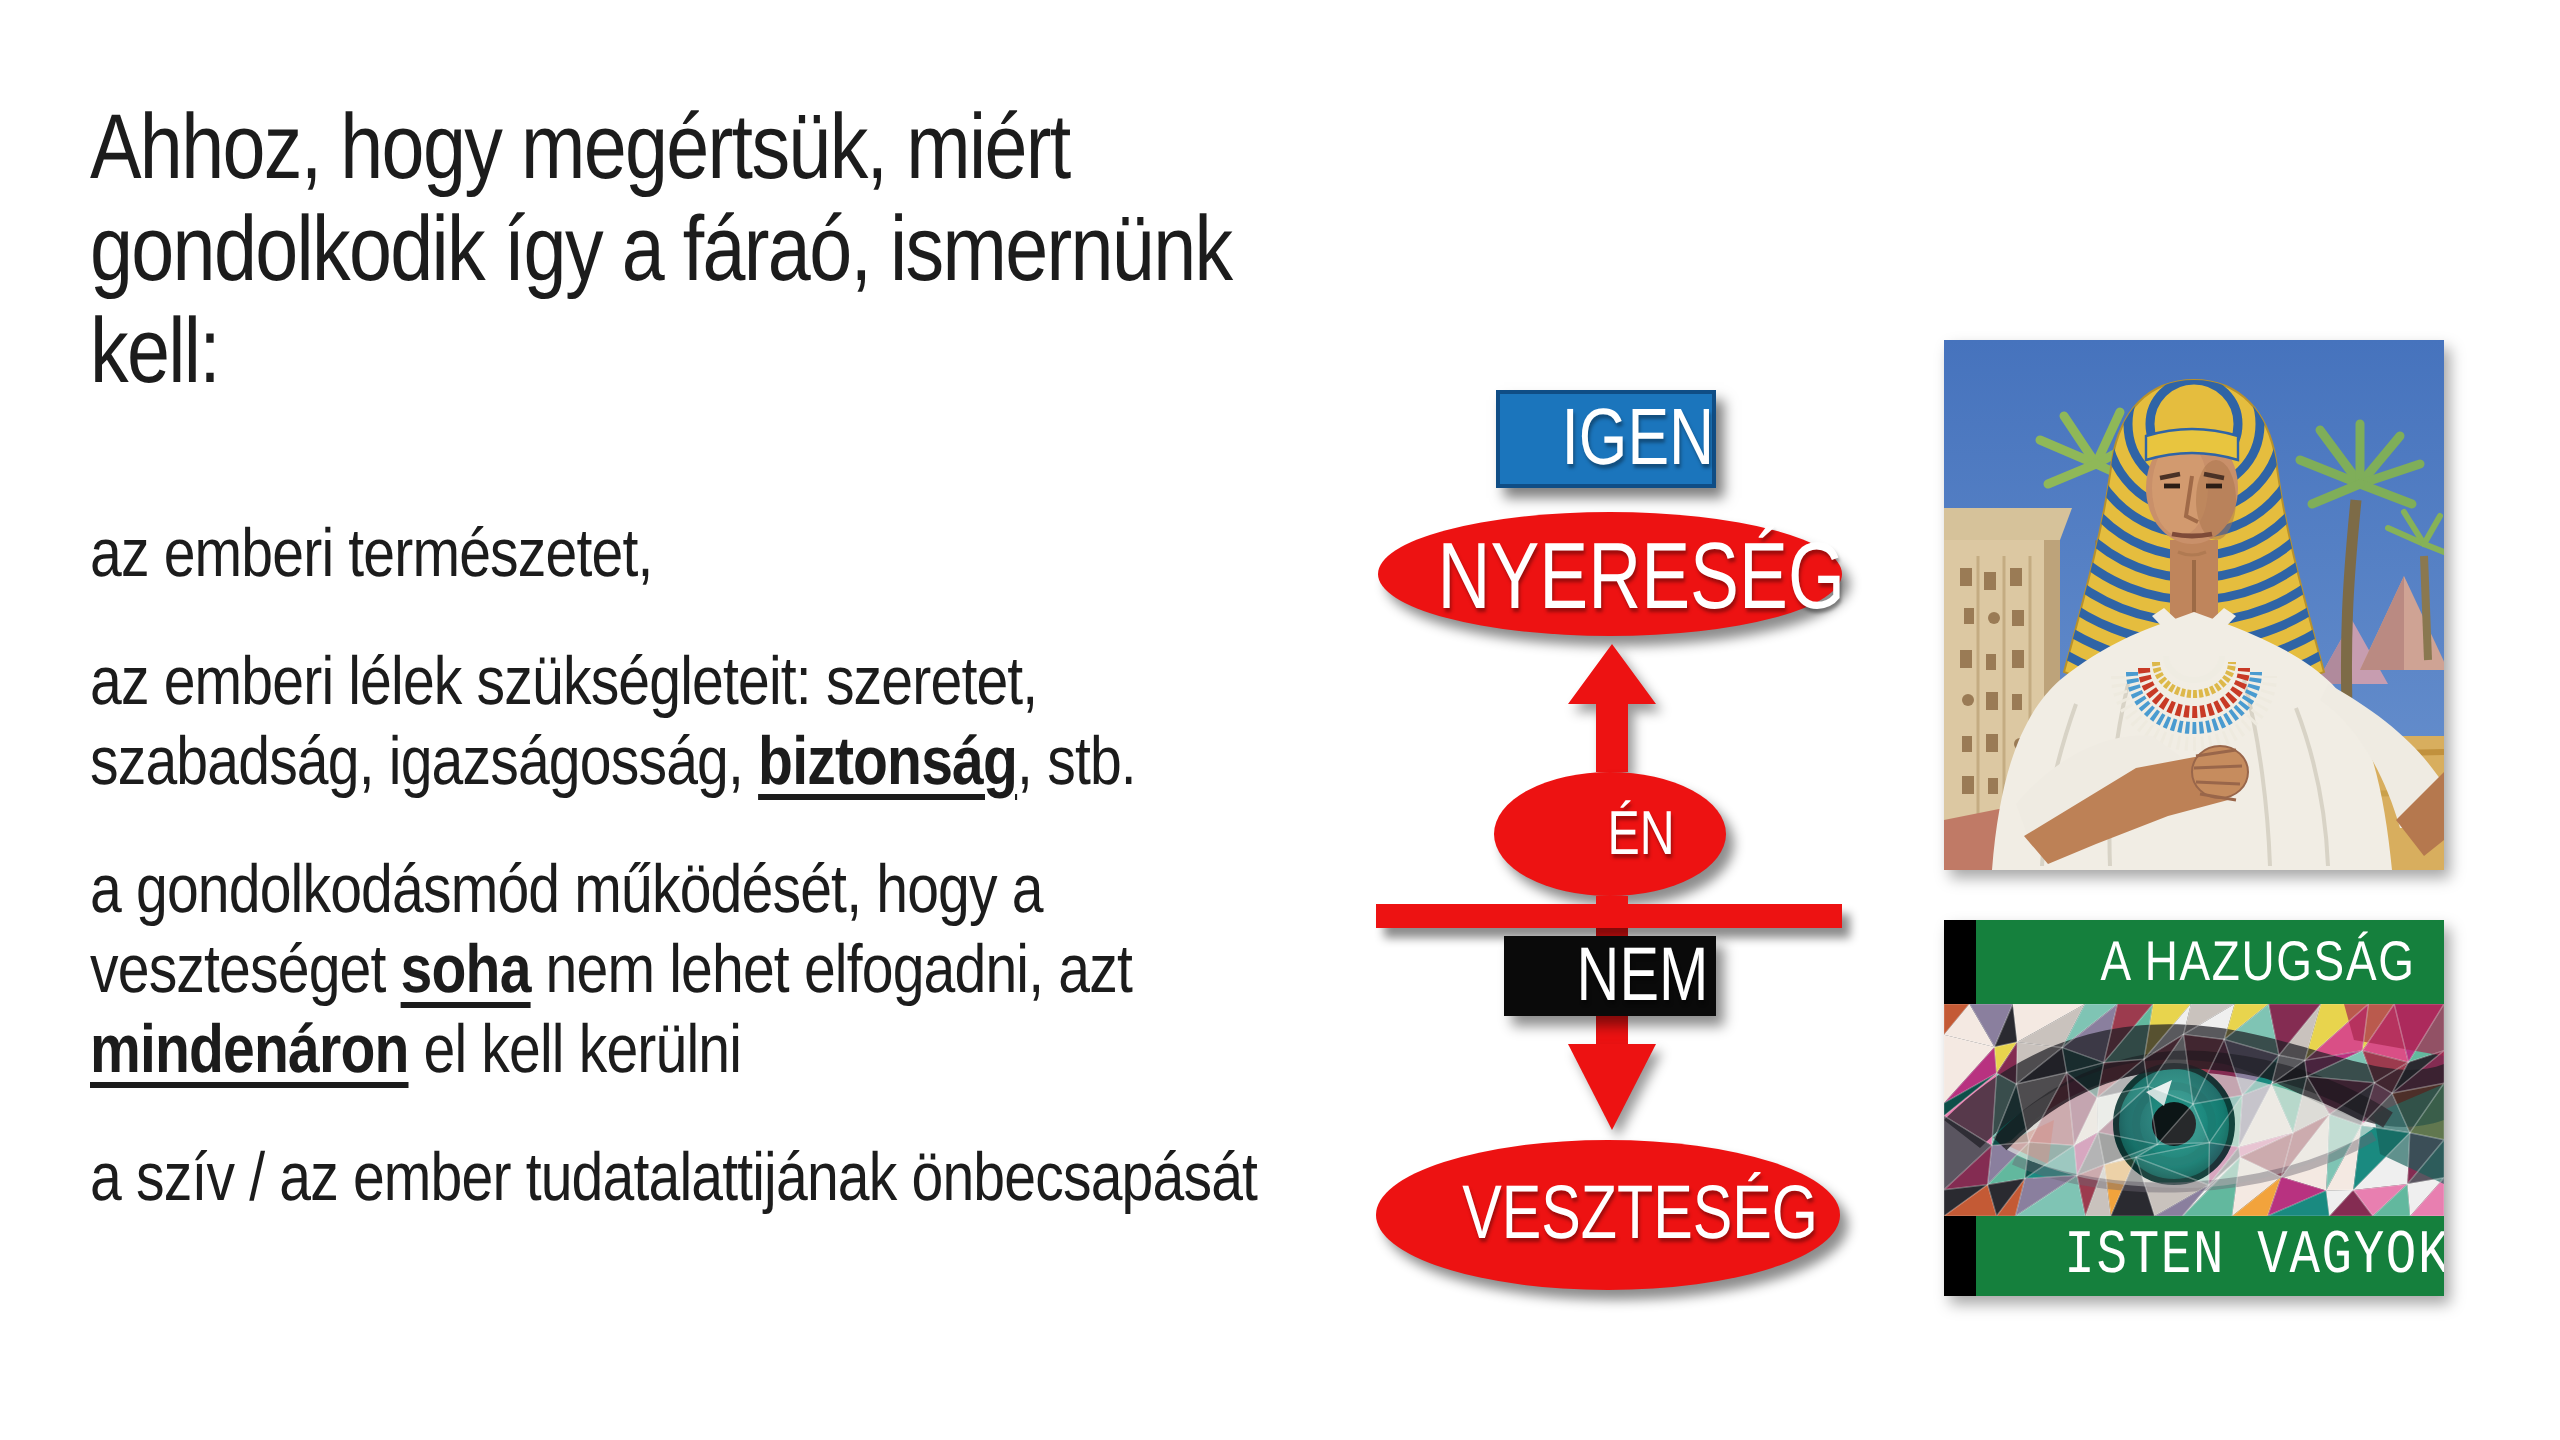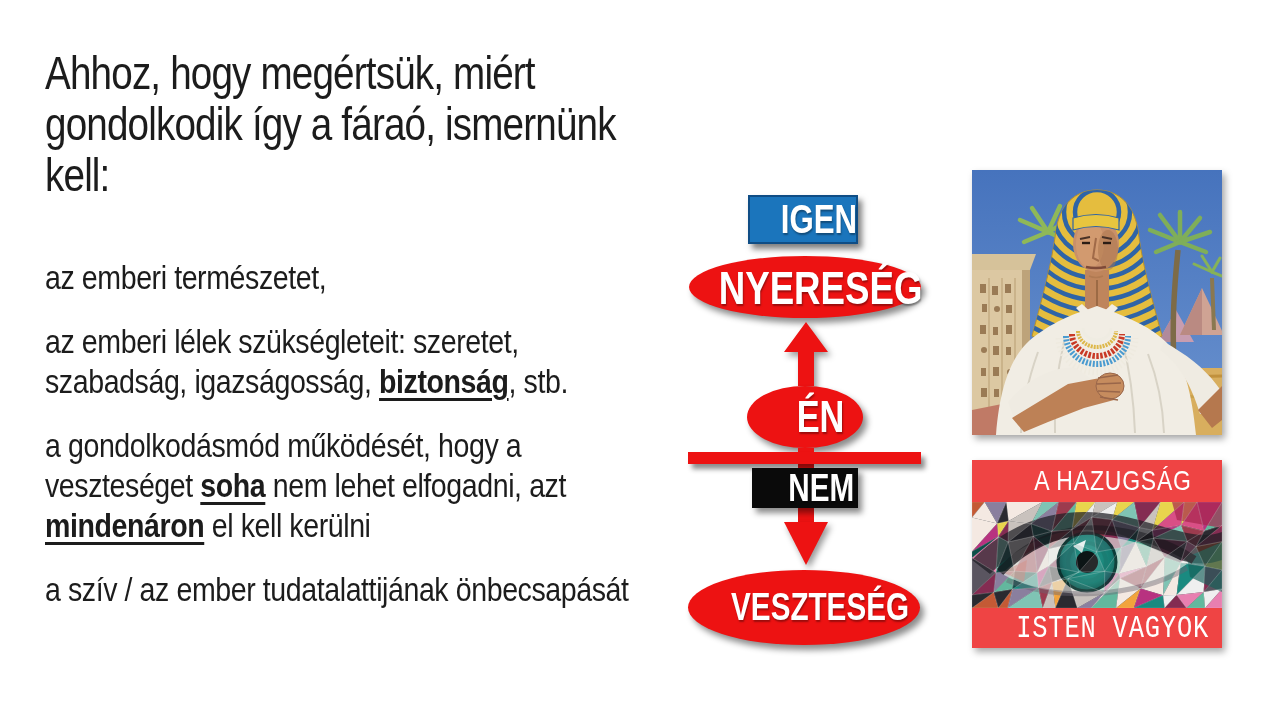--- a/index.html
+++ b/index.html
@@ -27,35 +27,35 @@
     font-size:34px;line-height:40px;font-weight:400;
     letter-spacing:-0.5px;margin:0 0 24px 0;
   }
   .bullet .em{
     font-weight:bold;text-decoration:underline;
     text-decoration-thickness:2.5px;text-underline-offset:5px;
   }
 
   
   .shape{position:absolute;display:flex;align-items:center;justify-content:center;
-    color:#fff;font-weight:bold;padding-left:32px;}
+    color:#fff;font-weight:normal;padding-left:32px;}
   .shape .cond{display:inline-block;transform:scaleX(0.78);white-space:nowrap;
     text-shadow:1px 2px 2px rgba(0,0,0,0.35);}
   .yes-box{
     left:748px;top:195px;width:110px;height:49px;
     background:var(--blue);border:2px solid #0f4d85;
     box-shadow:4px 5px 6px rgba(0,0,0,0.5);
     font-size:40px;
   }
   .ellipse{
     background:var(--red);border-radius:50%;
     box-shadow:4px 5px 6px rgba(0,0,0,0.45);
   }
   .gain-ellipse{left:689px;top:256px;width:232px;height:62px;font-size:47px;}
-  .self-ellipse{left:747px;top:386px;width:116px;height:62px;font-size:44px;}
+  .self-ellipse{left:747px;top:386px;width:116px;height:62px;font-size:31px;}
   .loss-ellipse{left:688px;top:570px;width:232px;height:75px;font-size:38px;}
   .no-box{
     left:752px;top:468px;width:106px;height:40px;
     background:var(--black);
     box-shadow:4px 5px 6px rgba(0,0,0,0.45);
     font-size:38px;
     align-items:center;
   }
   .red-bar{
     position:absolute;left:688px;top:452px;width:233px;height:12px;
@@ -64,21 +64,21 @@
   .arrow-svg{position:absolute;filter:drop-shadow(3px 4px 3px rgba(0,0,0,0.4));}
   .up-arrow{left:784px;top:322px;}
   .down-stem{left:798px;top:448px;width:16px;height:76px;background:var(--red);position:absolute;}
   .down-head{left:784px;top:522px;}
 
   
   .img-frame{position:absolute;overflow:hidden;box-shadow:3px 4px 7px rgba(0,0,0,0.35);}
   .pharaoh-frame{left:972px;top:170px;width:250px;height:265px;}
   .eye-frame{left:972px;top:460px;width:250px;height:188px;background:#000;}
   .eye-bar{
-    position:absolute;left:0;width:282px;background:#ef4444;color:#fff;
+    position:absolute;left:16px;width:282px;background:#15803d;color:#fff;
     display:flex;align-items:center;justify-content:center;
   }
   .eye-bar .cond{display:inline-block;transform:scaleX(0.82);white-space:nowrap;letter-spacing:1px;}
   .eye-bar-top{top:0;height:42px;font-size:28px;}
   .eye-bar-bottom{bottom:0;height:40px;font-size:31px;font-family:Liberation Mono, monospace;}
   .eye-middle{position:absolute;left:0;top:42px;width:250px;height:106px;}
 </style>
 </head>
 <body>
 

